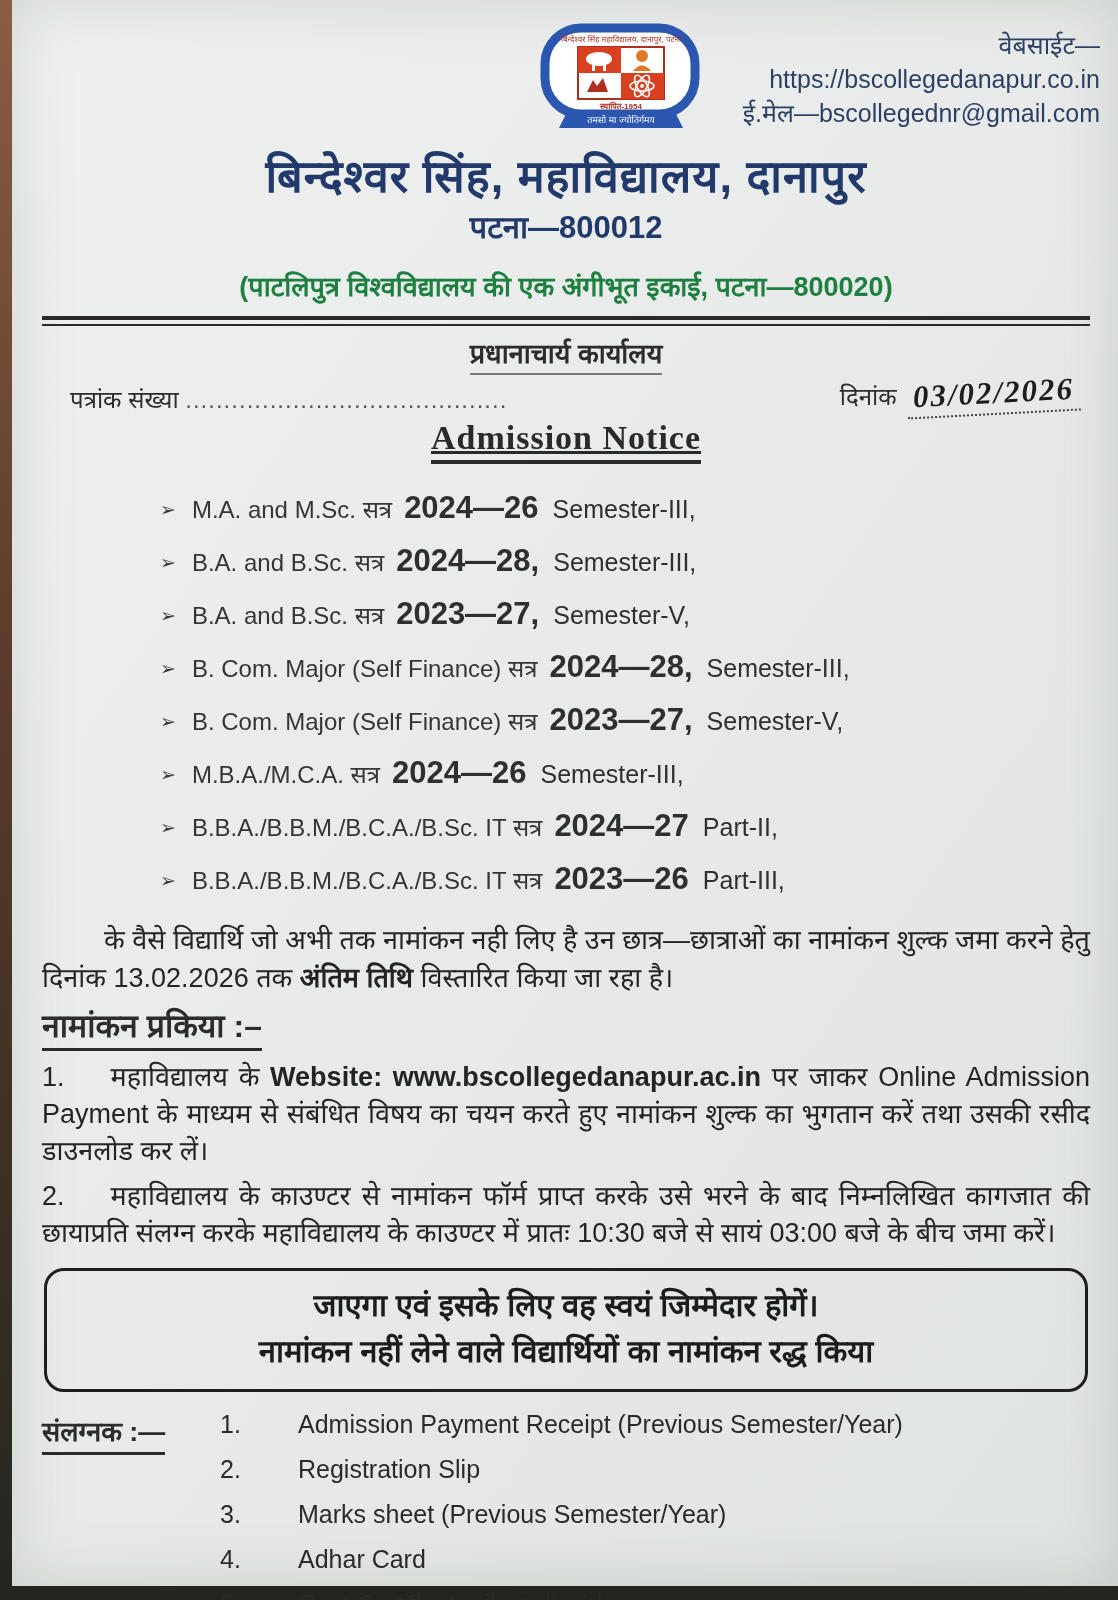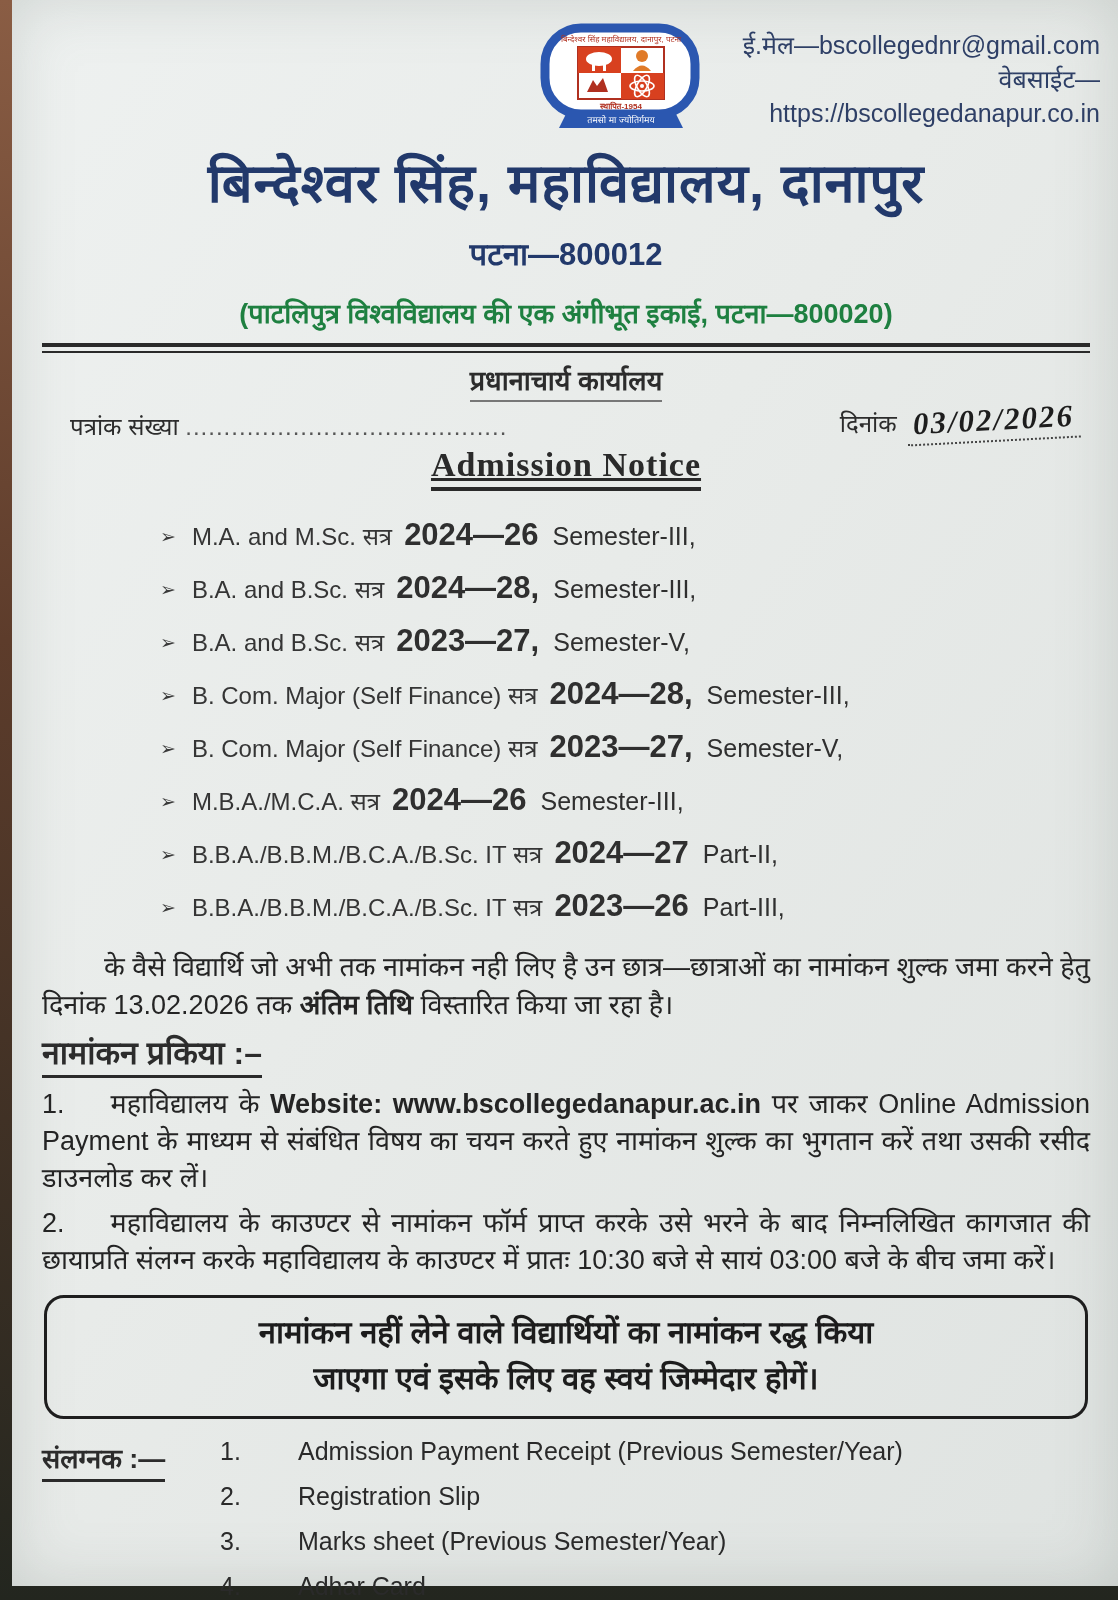--- a/index.html
+++ b/index.html
@@ -9,22 +9,22 @@
   .paper{position:absolute;left:12px;top:0;right:0;bottom:14px;
     background:linear-gradient(125deg,#eef1f0 0%,#e8ebe9 45%,#dfe3e1 100%);
     box-shadow:inset 0 0 60px rgba(120,130,125,.25);}
   .content{position:relative;width:100%;height:100%;padding:6px 28px 0 30px;box-sizing:border-box;color:#2c2c2c;}
 
   
   .hdr-top{position:relative;height:136px;}
   .emblem{position:absolute;left:495px;top:10px;}
   .contact{position:absolute;left:668px;top:22px;width:390px;text-align:right;
     color:#2e3f66;font-size:25px;line-height:34px;}
-  .college-name{text-align:center;color:#22396b;font-size:54px;font-weight:bold;margin-top:2px;letter-spacing:1px;}
-  .city-pin{text-align:center;color:#22396b;font-size:31px;font-weight:600;margin-top:14px;}
+  .college-name{text-align:center;color:#22396b;font-size:45px;font-weight:bold;margin-top:2px;letter-spacing:1px;}
+  .city-pin{text-align:center;color:#22396b;font-size:31px;font-weight:600;}
   .affiliation{text-align:center;color:#1e8040;font-size:27px;font-weight:600;margin-top:20px;}
   .double-rule{margin-top:12px;height:4px;border-top:4px solid #2a2a2a;border-bottom:2px solid #2a2a2a;}
 
   .office-line{text-align:center;margin-top:8px;}
   .office-line span{display:inline-block;font-size:27px;font-weight:600;border-bottom:2px solid #777;padding-bottom:2px;}
   .letter-row{display:flex;justify-content:space-between;align-items:flex-end;margin-top:0;font-size:24px;}
   .letter-left{padding-left:4px;margin-left:24px;}
   .dots{letter-spacing:1px;color:#555;}
   .letter-right{padding-right:10px;display:flex;align-items:center;gap:10px;}
   .hand-date{font-family:"Liberation Serif",serif;font-style:italic;font-size:31px;font-weight:bold;
@@ -89,22 +89,22 @@
             <ellipse cx="105" cy="70" rx="12" ry="5"></ellipse>
             <ellipse cx="105" cy="70" rx="12" ry="5" transform="rotate(60 105 70)"></ellipse>
             <ellipse cx="105" cy="70" rx="12" ry="5" transform="rotate(-60 105 70)"></ellipse>
           </g>
           <circle cx="105" cy="70" r="2" fill="#ffffff"></circle>
           <text x="84" y="93" font-size="8" fill="#b03020" text-anchor="middle" font-weight="bold">स्थापित-1954</text>
           <path d="M30 96 L138 96 L146 112 L22 112 Z" fill="#2b57b0"></path>
           <text x="84" y="107" font-size="9" fill="#ffffff" text-anchor="middle">तमसो मा ज्योतिर्गमय</text>
         </svg>
         <div class="contact">
+          <div>वेबसाईट—https://bscollegedanapur.co.in</div>
           <div>ई.मेल—bscollegednr@gmail.com</div>
-          <div>वेबसाईट—https://bscollegedanapur.co.in</div>
         </div>
       </div>
 
       <div class="college-name">बिन्देश्वर सिंह, महाविद्यालय, दानापुर</div>
       <div class="city-pin">पटना—800012</div>
       <div class="affiliation">(पाटलिपुत्र विश्वविद्यालय की एक अंगीभूत इकाई, पटना—800020)</div>
 
       <div class="double-rule"></div>
 
       <div class="office-line">
@@ -185,22 +185,22 @@
         <span>नामांकन प्रकिया :–</span>
       </div>
       <div class="step">
         <span class="num">1.</span><span>महाविद्यालय के </span><span class="b">Website: www.bscollegedanapur.ac.in</span><span> पर जाकर Online Admission Payment के माध्यम से संबंधित विषय का चयन करते हुए नामांकन शुल्क का भुगतान करें तथा उसकी रसीद डाउनलोड कर लें।</span>
       </div>
       <div class="step">
         <span class="num">2.</span><span>महाविद्यालय के काउण्टर से नामांकन फॉर्म प्राप्त करके उसे भरने के बाद निम्नलिखित कागजात की छायाप्रति संलग्न करके महाविद्यालय के काउण्टर में प्रातः 10:30 बजे से सायं 03:00 बजे के बीच जमा करें।</span>
       </div>
 
       <div class="warning">
+        <div>जाएगा एवं इसके लिए वह स्वयं जिम्मेदार होगें।</div>
         <div>नामांकन नहीं लेने वाले विद्यार्थियों का नामांकन रद्ध किया</div>
-        <div>जाएगा एवं इसके लिए वह स्वयं जिम्मेदार होगें।</div>
       </div>
 
       <div class="attach">
         <div class="attach-label">
           <span>संलग्नक :—</span>
         </div>
         <div class="attach-list">
           <div class="attach-item">
             <span class="num">1.</span>
             <span>Admission Payment Receipt (Previous Semester/Year)</span>

